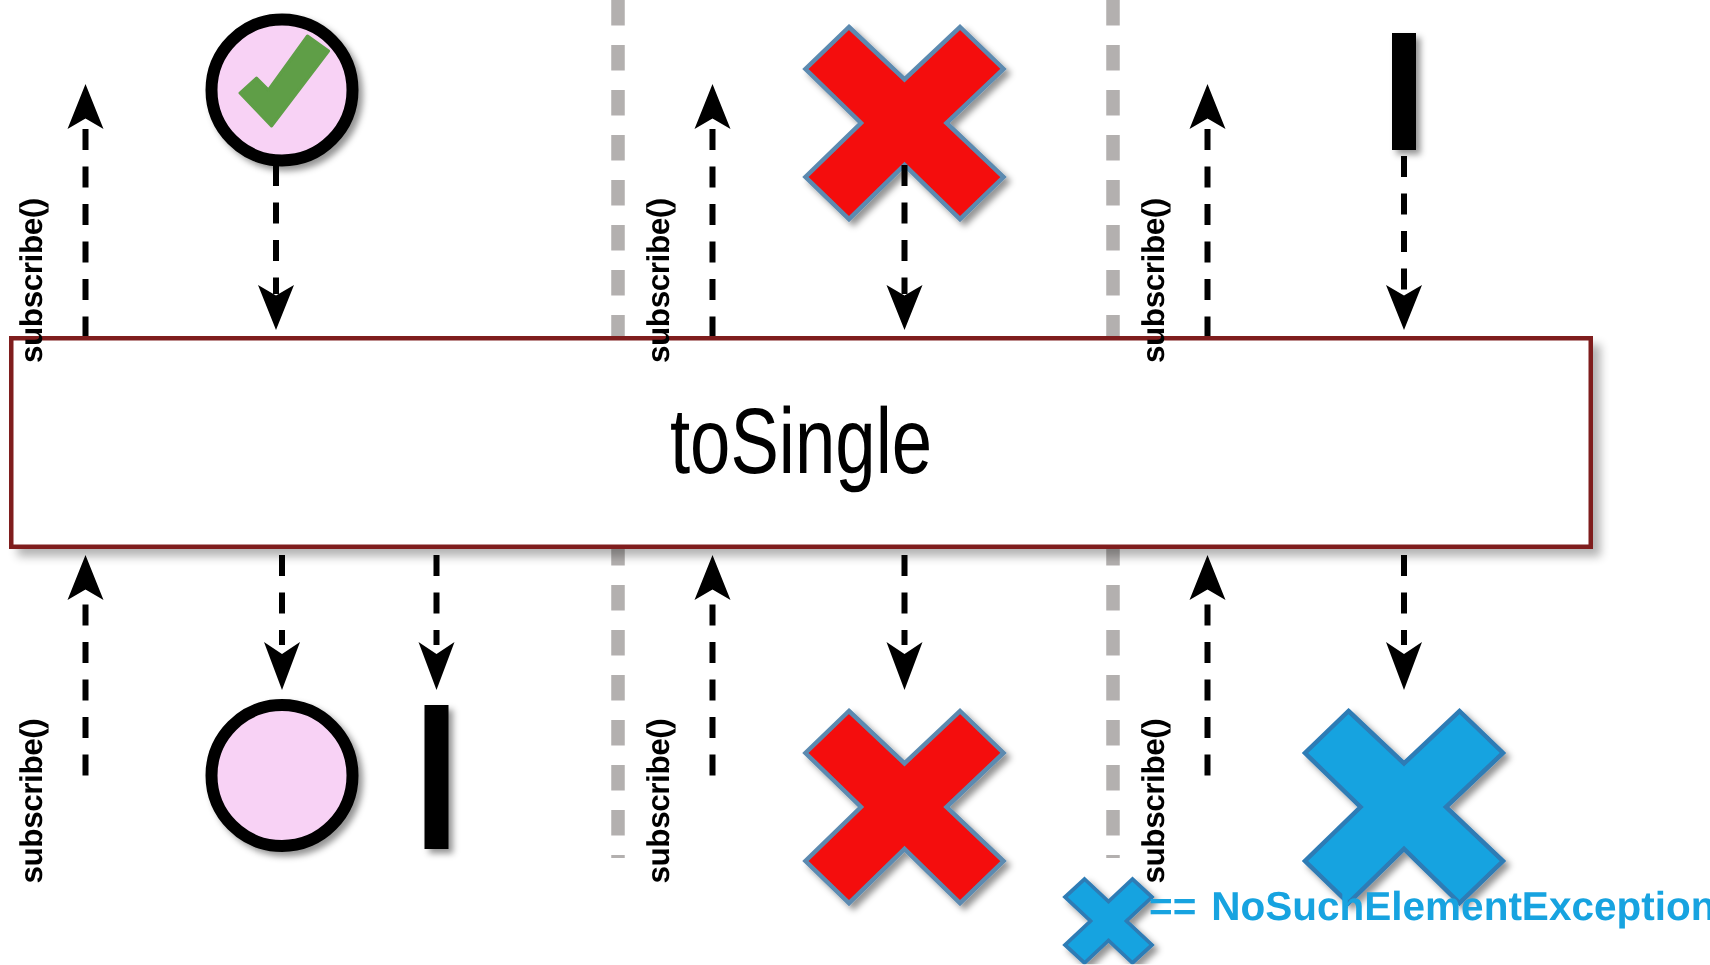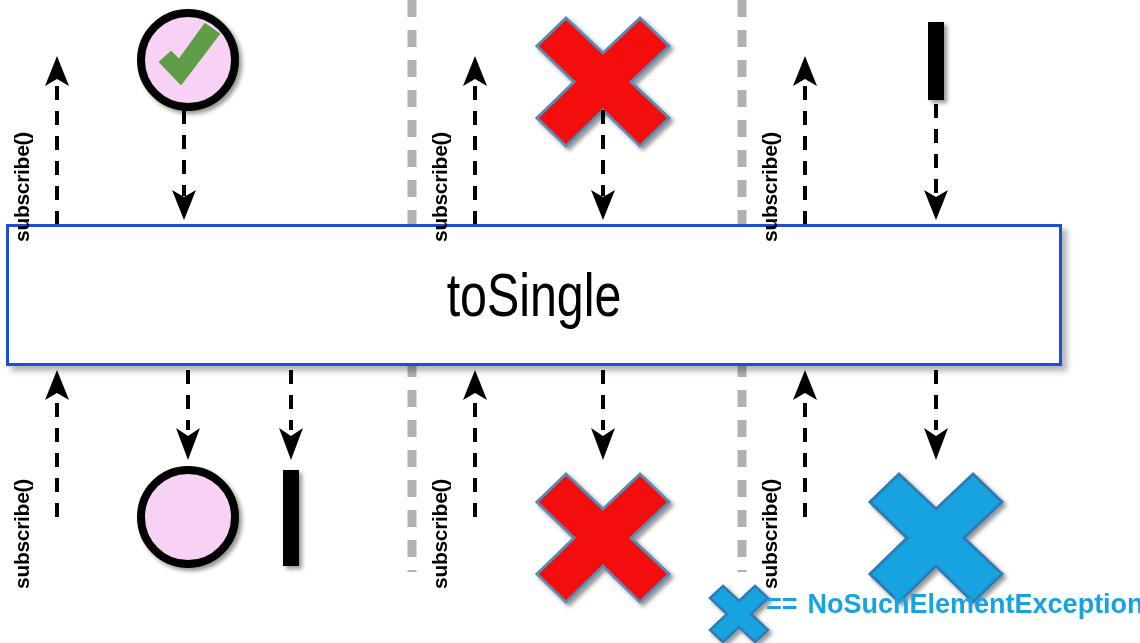--- a/index.html
+++ b/index.html
@@ -25,21 +25,21 @@
     width: 1140px;
     height: 643px;
   }
   .op-box {
     position: absolute;
     left: 6px;
     top: 224px;
     width: 1056px;
     height: 142px;
     background: #ffffff;
-    border: 3px solid #1d4ed8;
+    border: 3px solid #7f1d1d;
     box-sizing: border-box;
     box-shadow: 5px 5px 6px rgba(0,0,0,0.30);
     display: flex;
     align-items: center;
     justify-content: center;
   }
   .op-label {
     font-family: "Liberation Sans", sans-serif;
     font-size: 62px;
     font-weight: 400;

